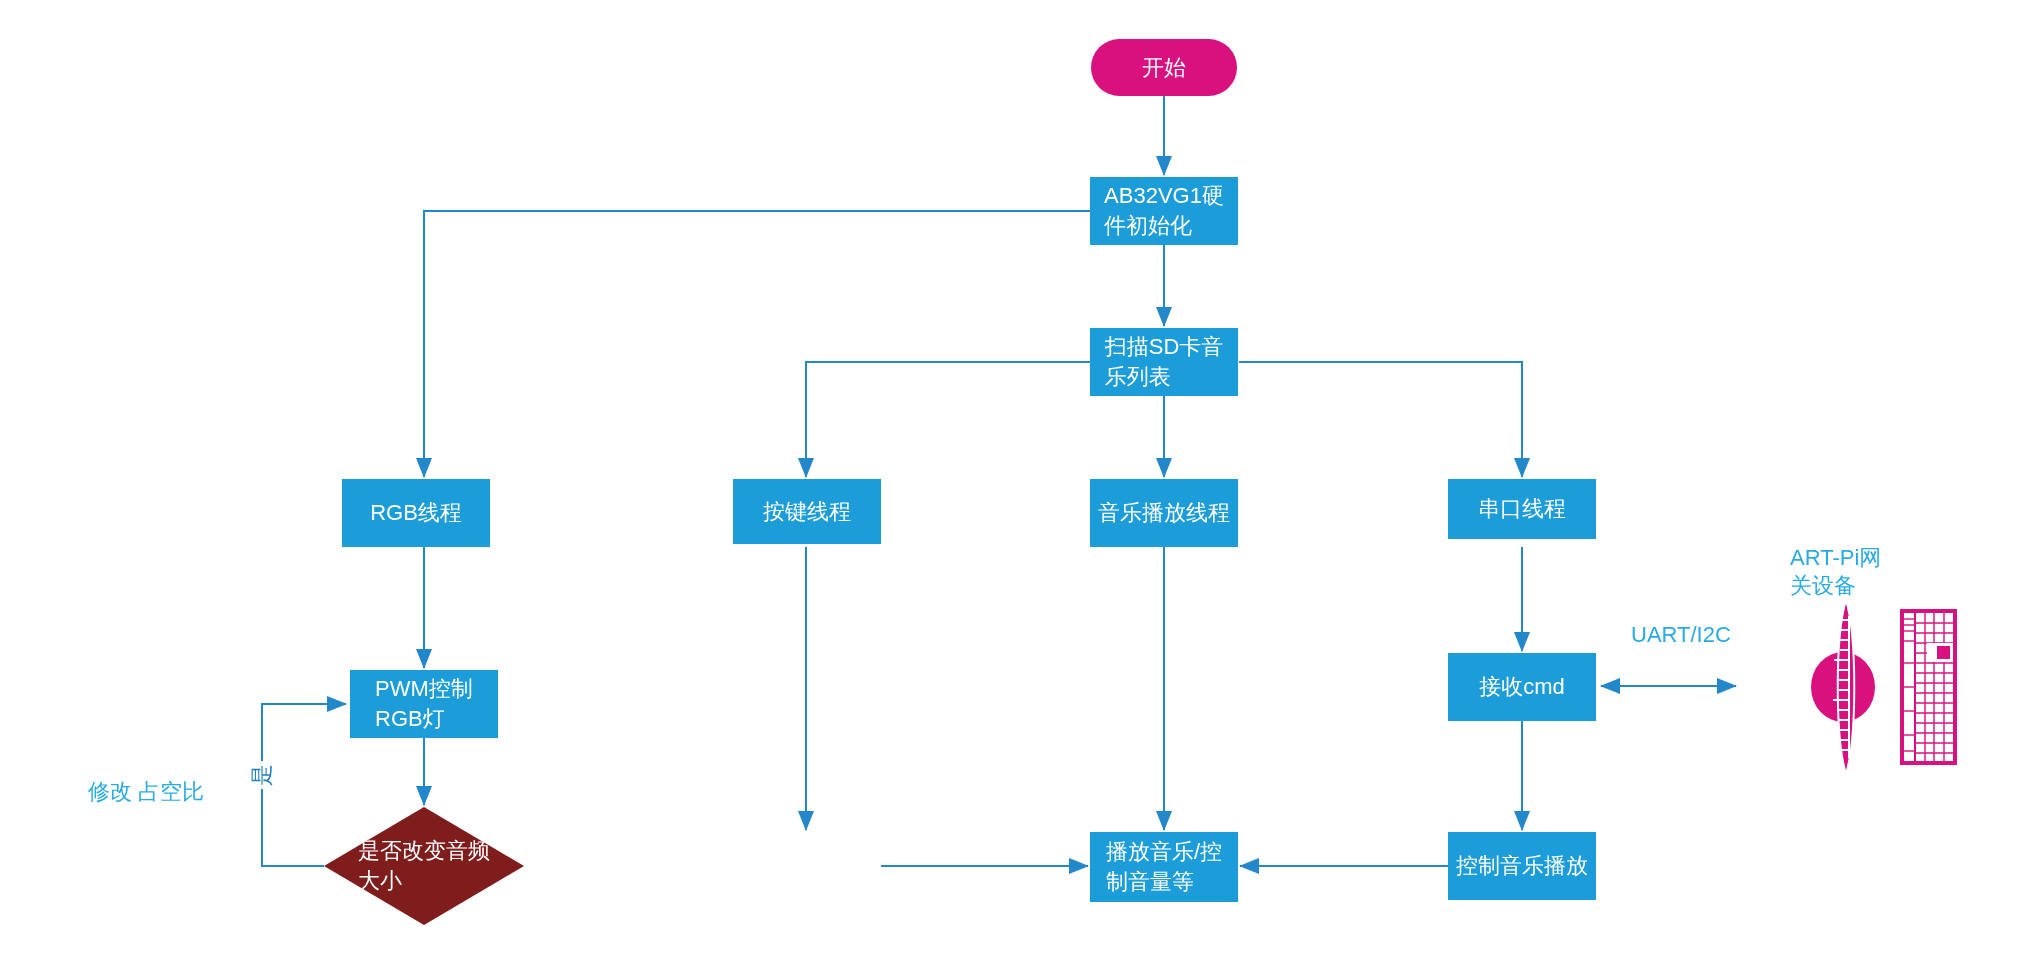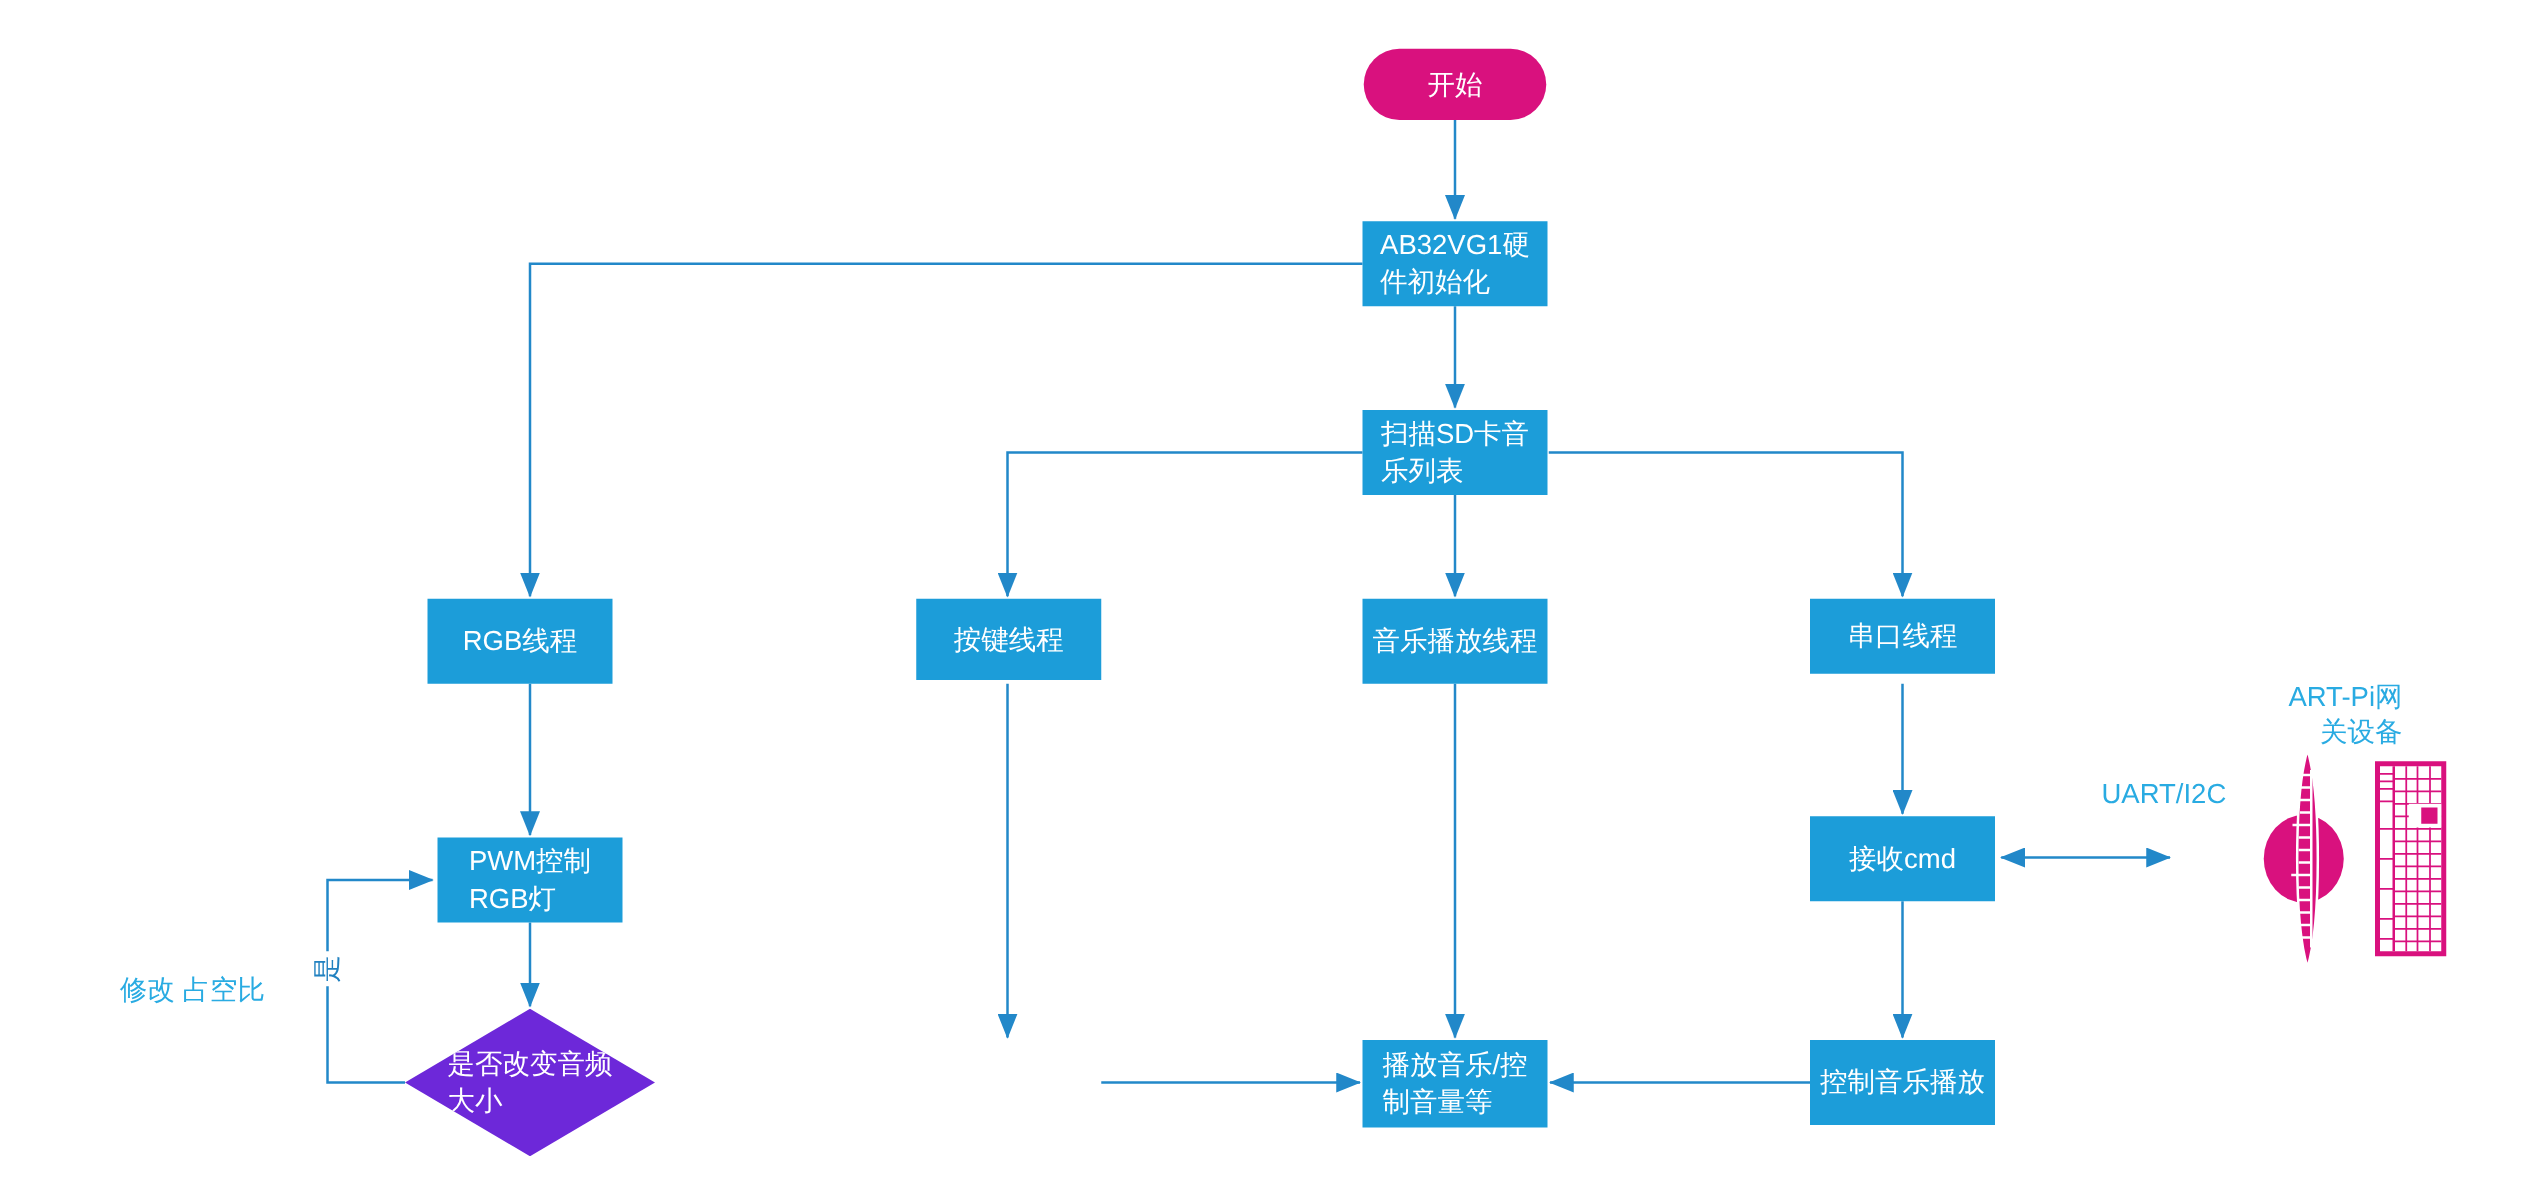--- a/index.html
+++ b/index.html
@@ -9,26 +9,26 @@
   }
   .connectors{position:absolute;left:0;top:0;width:2022px;height:953px;}
   .node{
     position:absolute;display:flex;align-items:center;justify-content:center;
     text-align:left;color:#ffffff;font-size:22px;line-height:30px;
     white-space:pre-line;box-sizing:border-box;
   }
   .box{background:#1C9DD9;}
   .pill{background:#D9117E;border-radius:29px;}
   .diamond{
-    background:#6d28d9;
+    background:#7f1d1d;
     clip-path:polygon(50% 0%,100% 50%,50% 100%,0% 50%);
   }
   .flabel{
     position:absolute;color:#29ABE2;font-size:22px;line-height:28px;
-    text-align:right;white-space:pre-line;
+    text-align:left;white-space:pre-line;
   }
   .yes-label{
     position:absolute;display:flex;align-items:center;justify-content:center;
     color:#2181C0;font-size:22px;background:#ffffff;
     transform:rotate(-90deg);
   }
 </style>
 </head>
 <body>
 

